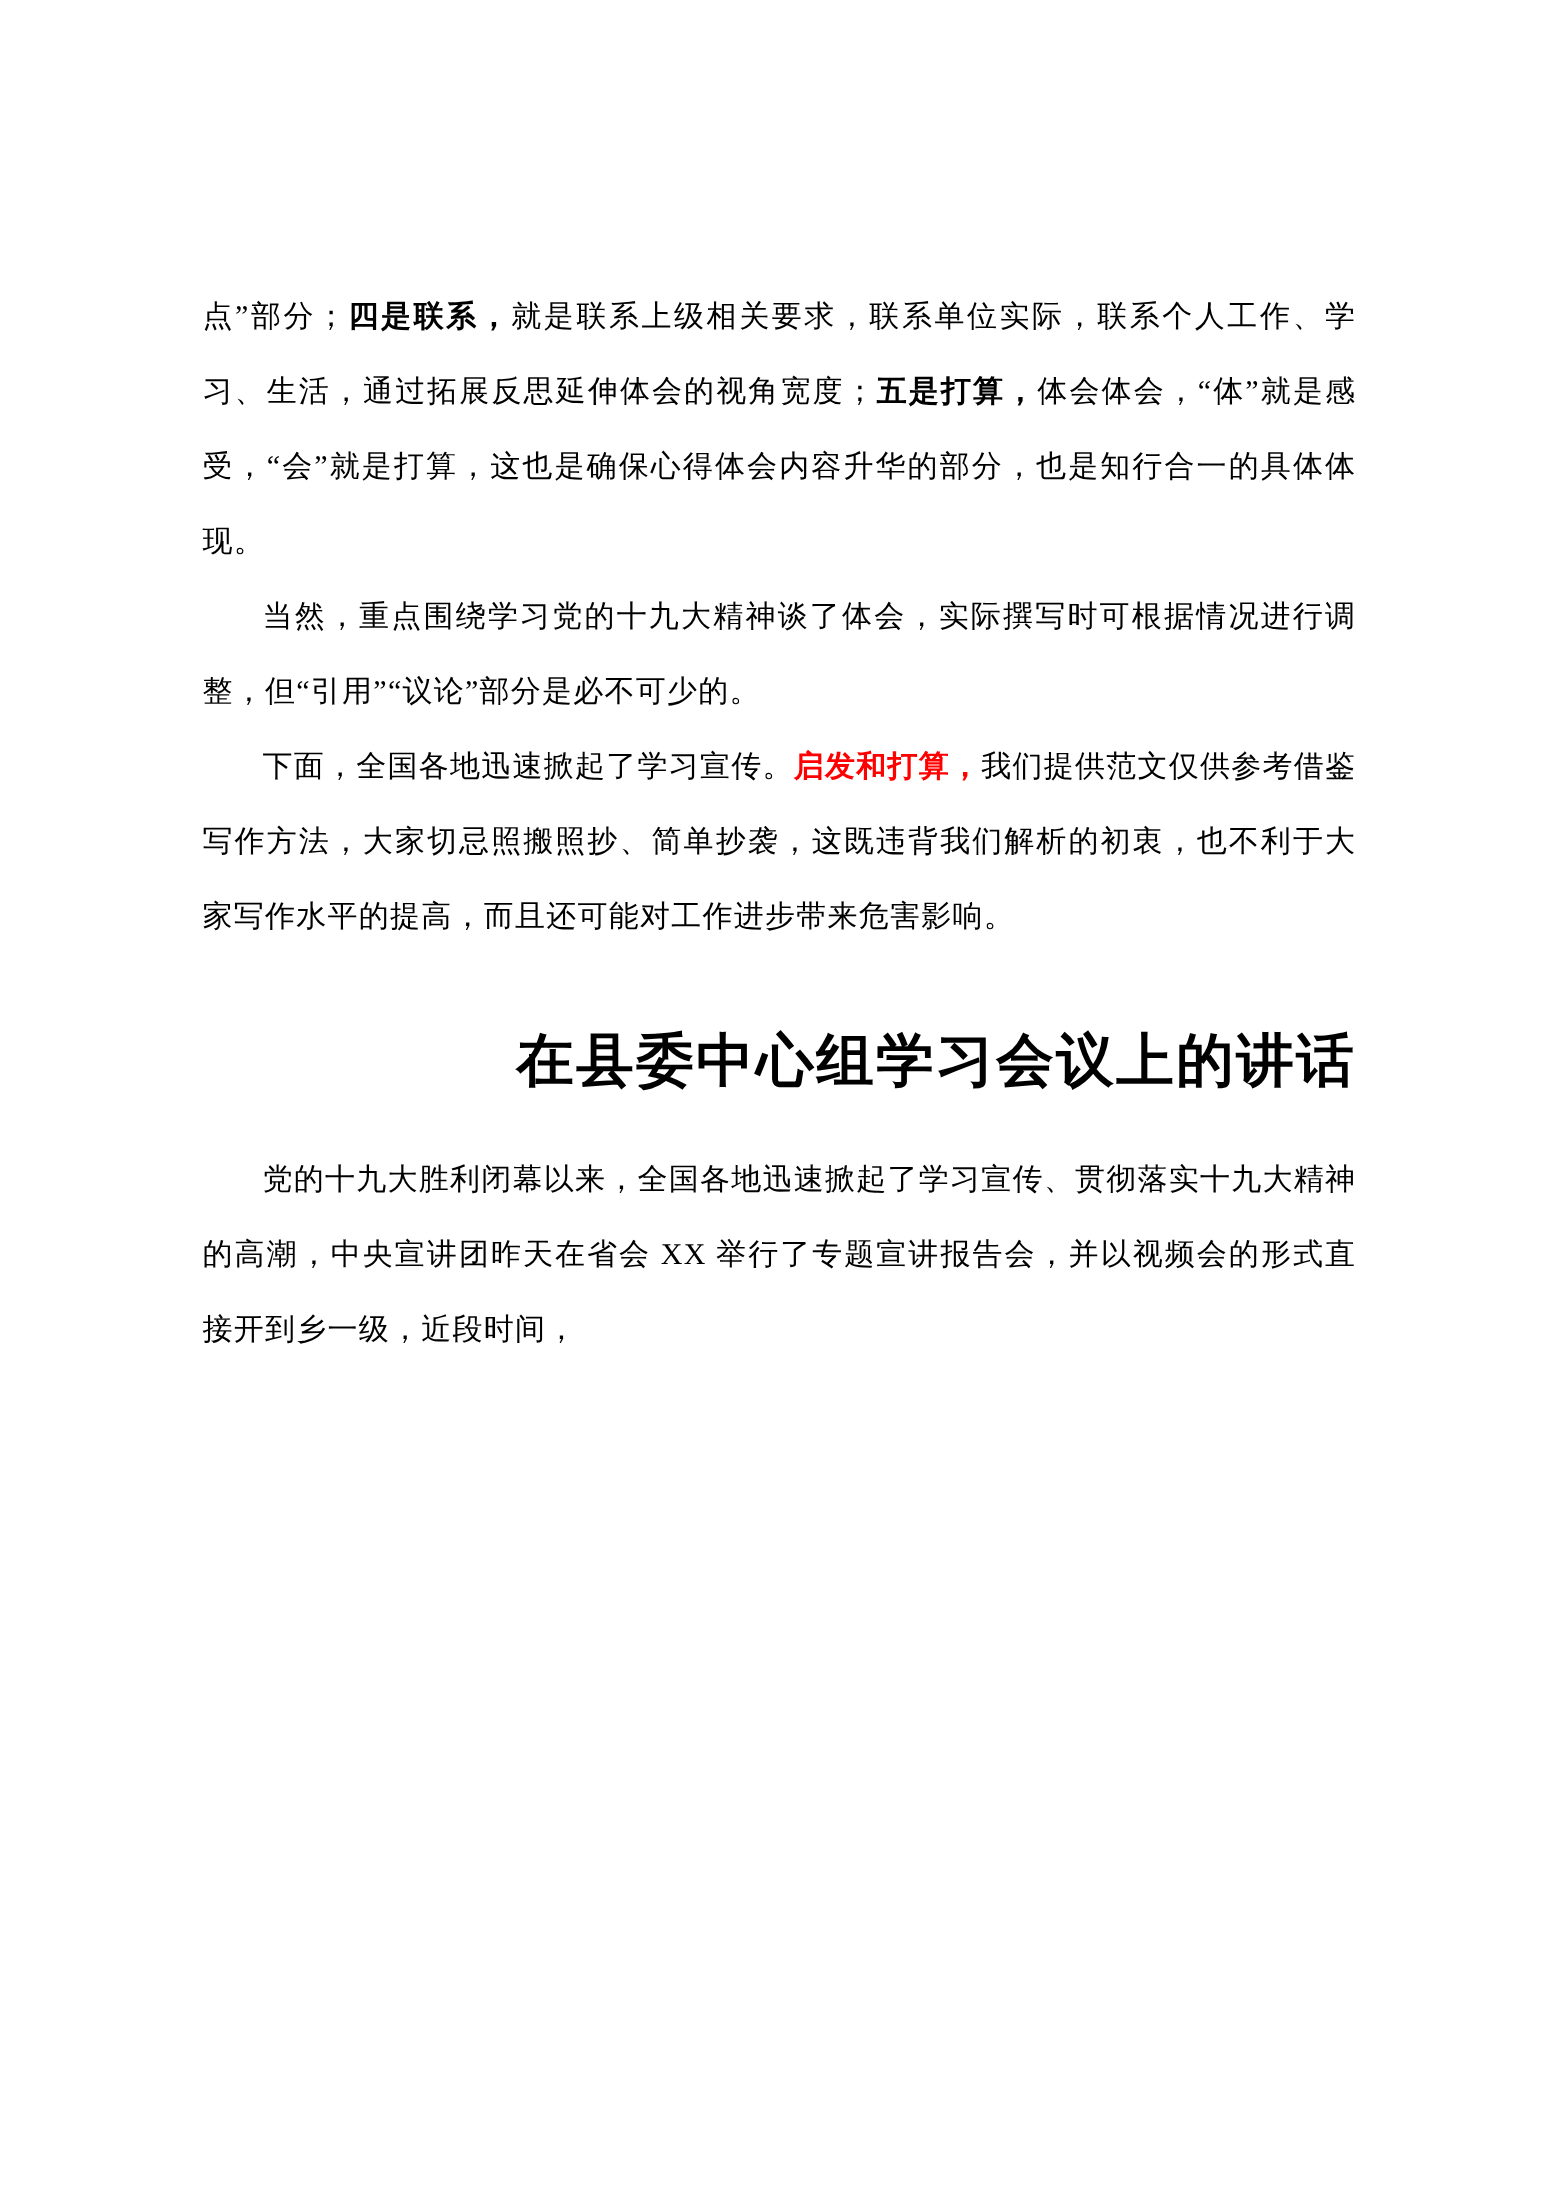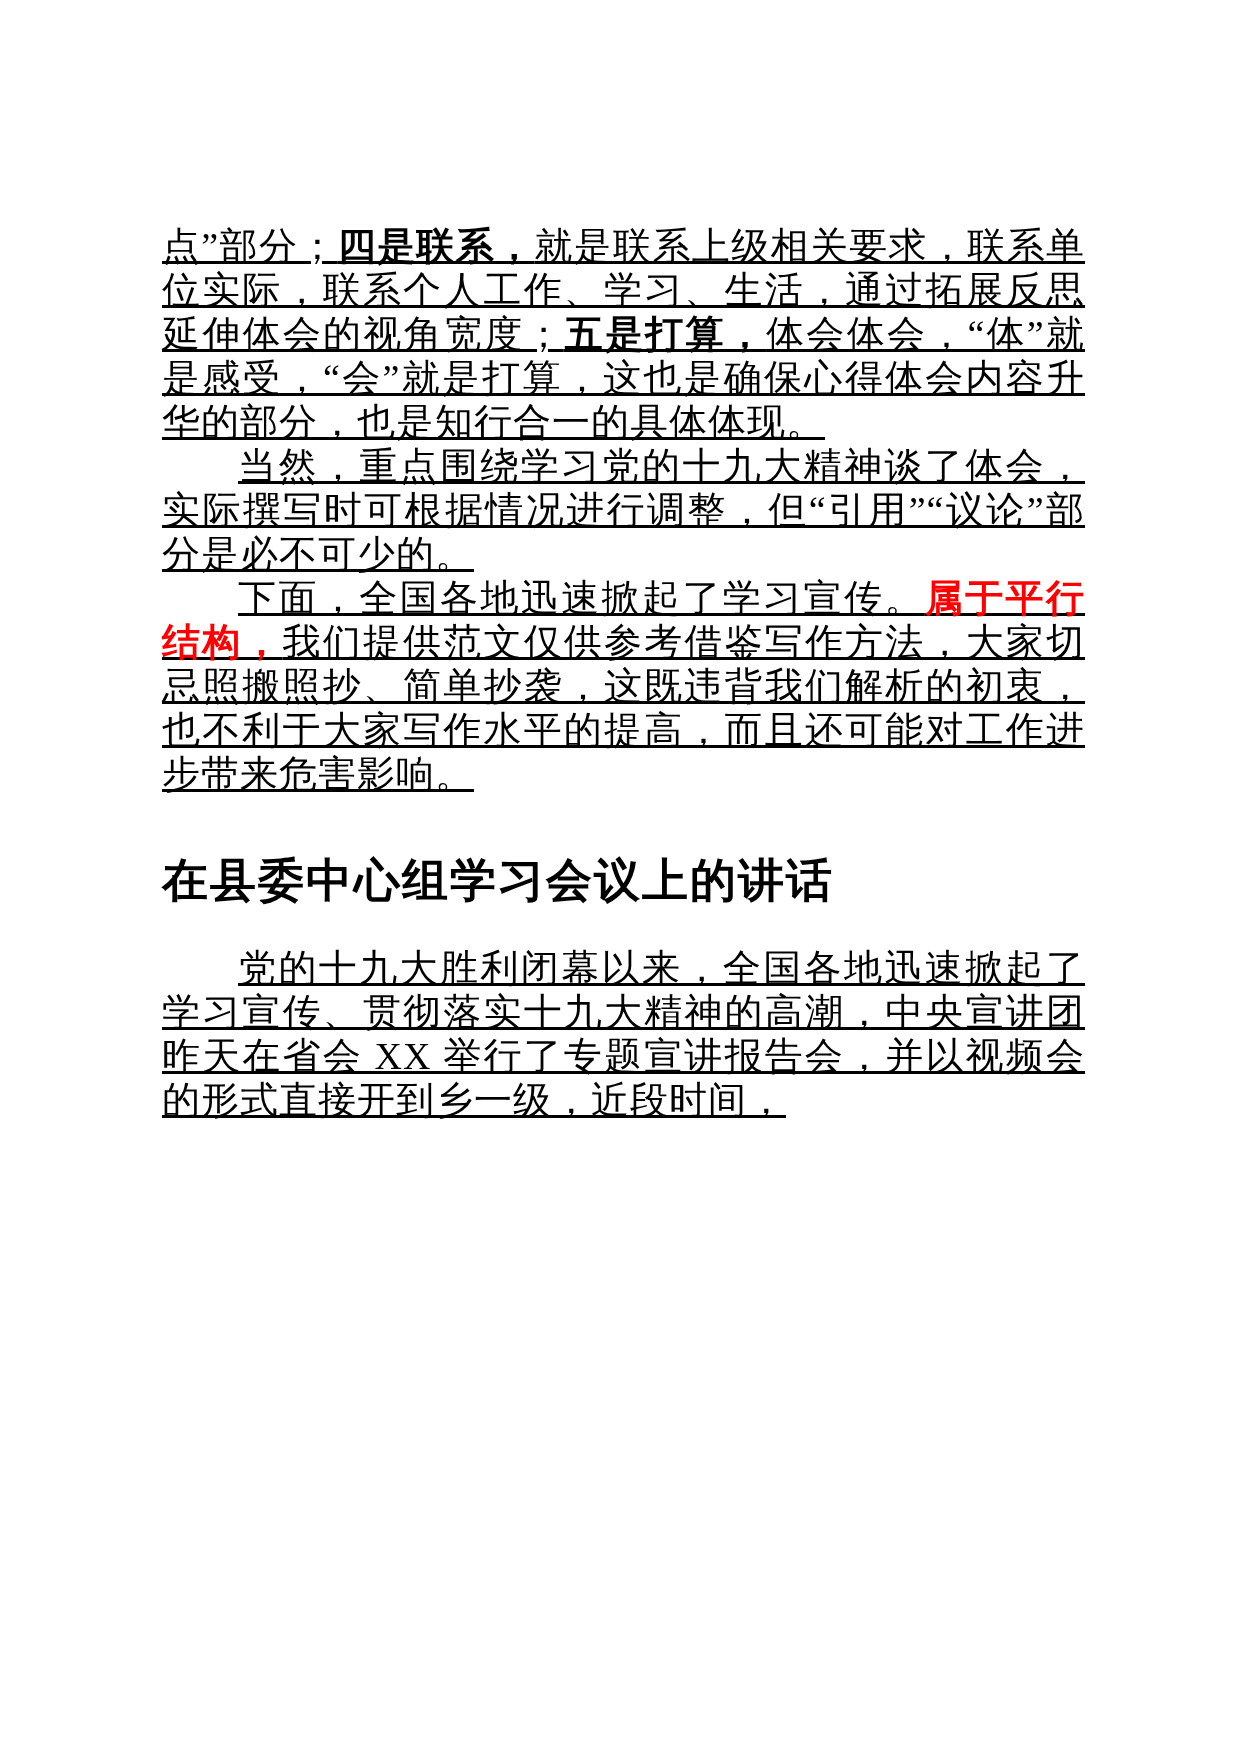--- a/index.html
+++ b/index.html
@@ -16,66 +16,65 @@
   }
   .content {
     position: absolute;
     left: 162px;
     top: 224px;
     width: 923px;
   }
   .par {
     margin: 0;
     font-family: "Liberation Serif", "DejaVu Serif", serif;
-    font-size: 38px;
-    line-height: 44px;
+    font-size: 24px;
+    line-height: 60px;
     color: #000000;
     text-align: justify;
     text-justify: inter-character;
     letter-spacing: 1px;
-    text-decoration: underline;
   }
   .par.indent {
     text-indent: 2em;
   }
   .b {
     font-weight: 700;
   }
   .red {
     color: #ff0000;
     font-weight: 700;
     font-family: "Liberation Sans", "DejaVu Sans", sans-serif;
   }
   .title {
     margin: 48px 0 30px 0;
     font-family: "Liberation Sans", "DejaVu Sans", sans-serif;
     font-size: 46px;
     line-height: 72px;
     font-weight: 700;
     color: #000000;
-    text-align: left;
+    text-align: right;
     letter-spacing: 2px;
   }
 </style>
 </head>
 <body>
 
 <div class="page">
   <div class="content">
 
     <p class="par">
       <span>点”部分；</span><span class="b">四是联系，</span><span>就是联系上级相关要求，联系单位实际，联系个人工作、学习、生活，通过拓展反思延伸体会的视角宽度；</span><span class="b">五是打算，</span><span>体会体会，“体”就是感受，“会”就是打算，这也是确保心得体会内容升华的部分，也是知行合一的具体体现。</span>
     </p>
 
     <p class="par indent">
       <span>当然，重点围绕学习党的十九大精神谈了体会，实际撰写时可根据情况进行调整，但“引用”“议论”部分是必不可少的。</span>
     </p>
 
     <p class="par indent">
-      <span>下面，全国各地迅速掀起了学习宣传。</span><span class="red">属于平行结构，</span><span>我们提供范文仅供参考借鉴写作方法，大家切忌照搬照抄、简单抄袭，这既违背我们解析的初衷，也不利于大家写作水平的提高，而且还可能对工作进步带来危害影响。</span>
+      <span>下面，全国各地迅速掀起了学习宣传。</span><span class="red">启发和打算，</span><span>我们提供范文仅供参考借鉴写作方法，大家切忌照搬照抄、简单抄袭，这既违背我们解析的初衷，也不利于大家写作水平的提高，而且还可能对工作进步带来危害影响。</span>
     </p>
 
 
 
     <h1 class="title">在县委中心组学习会议上的讲话</h1>
 
     <p class="par indent">
       <span>党的十九大胜利闭幕以来，全国各地迅速掀起了学习宣传、贯彻落实十九大精神的高潮，中央宣讲团昨天在省会 XX 举行了专题宣讲报告会，并以视频会的形式直接开到乡一级，近段时间，</span>
     </p>
 

